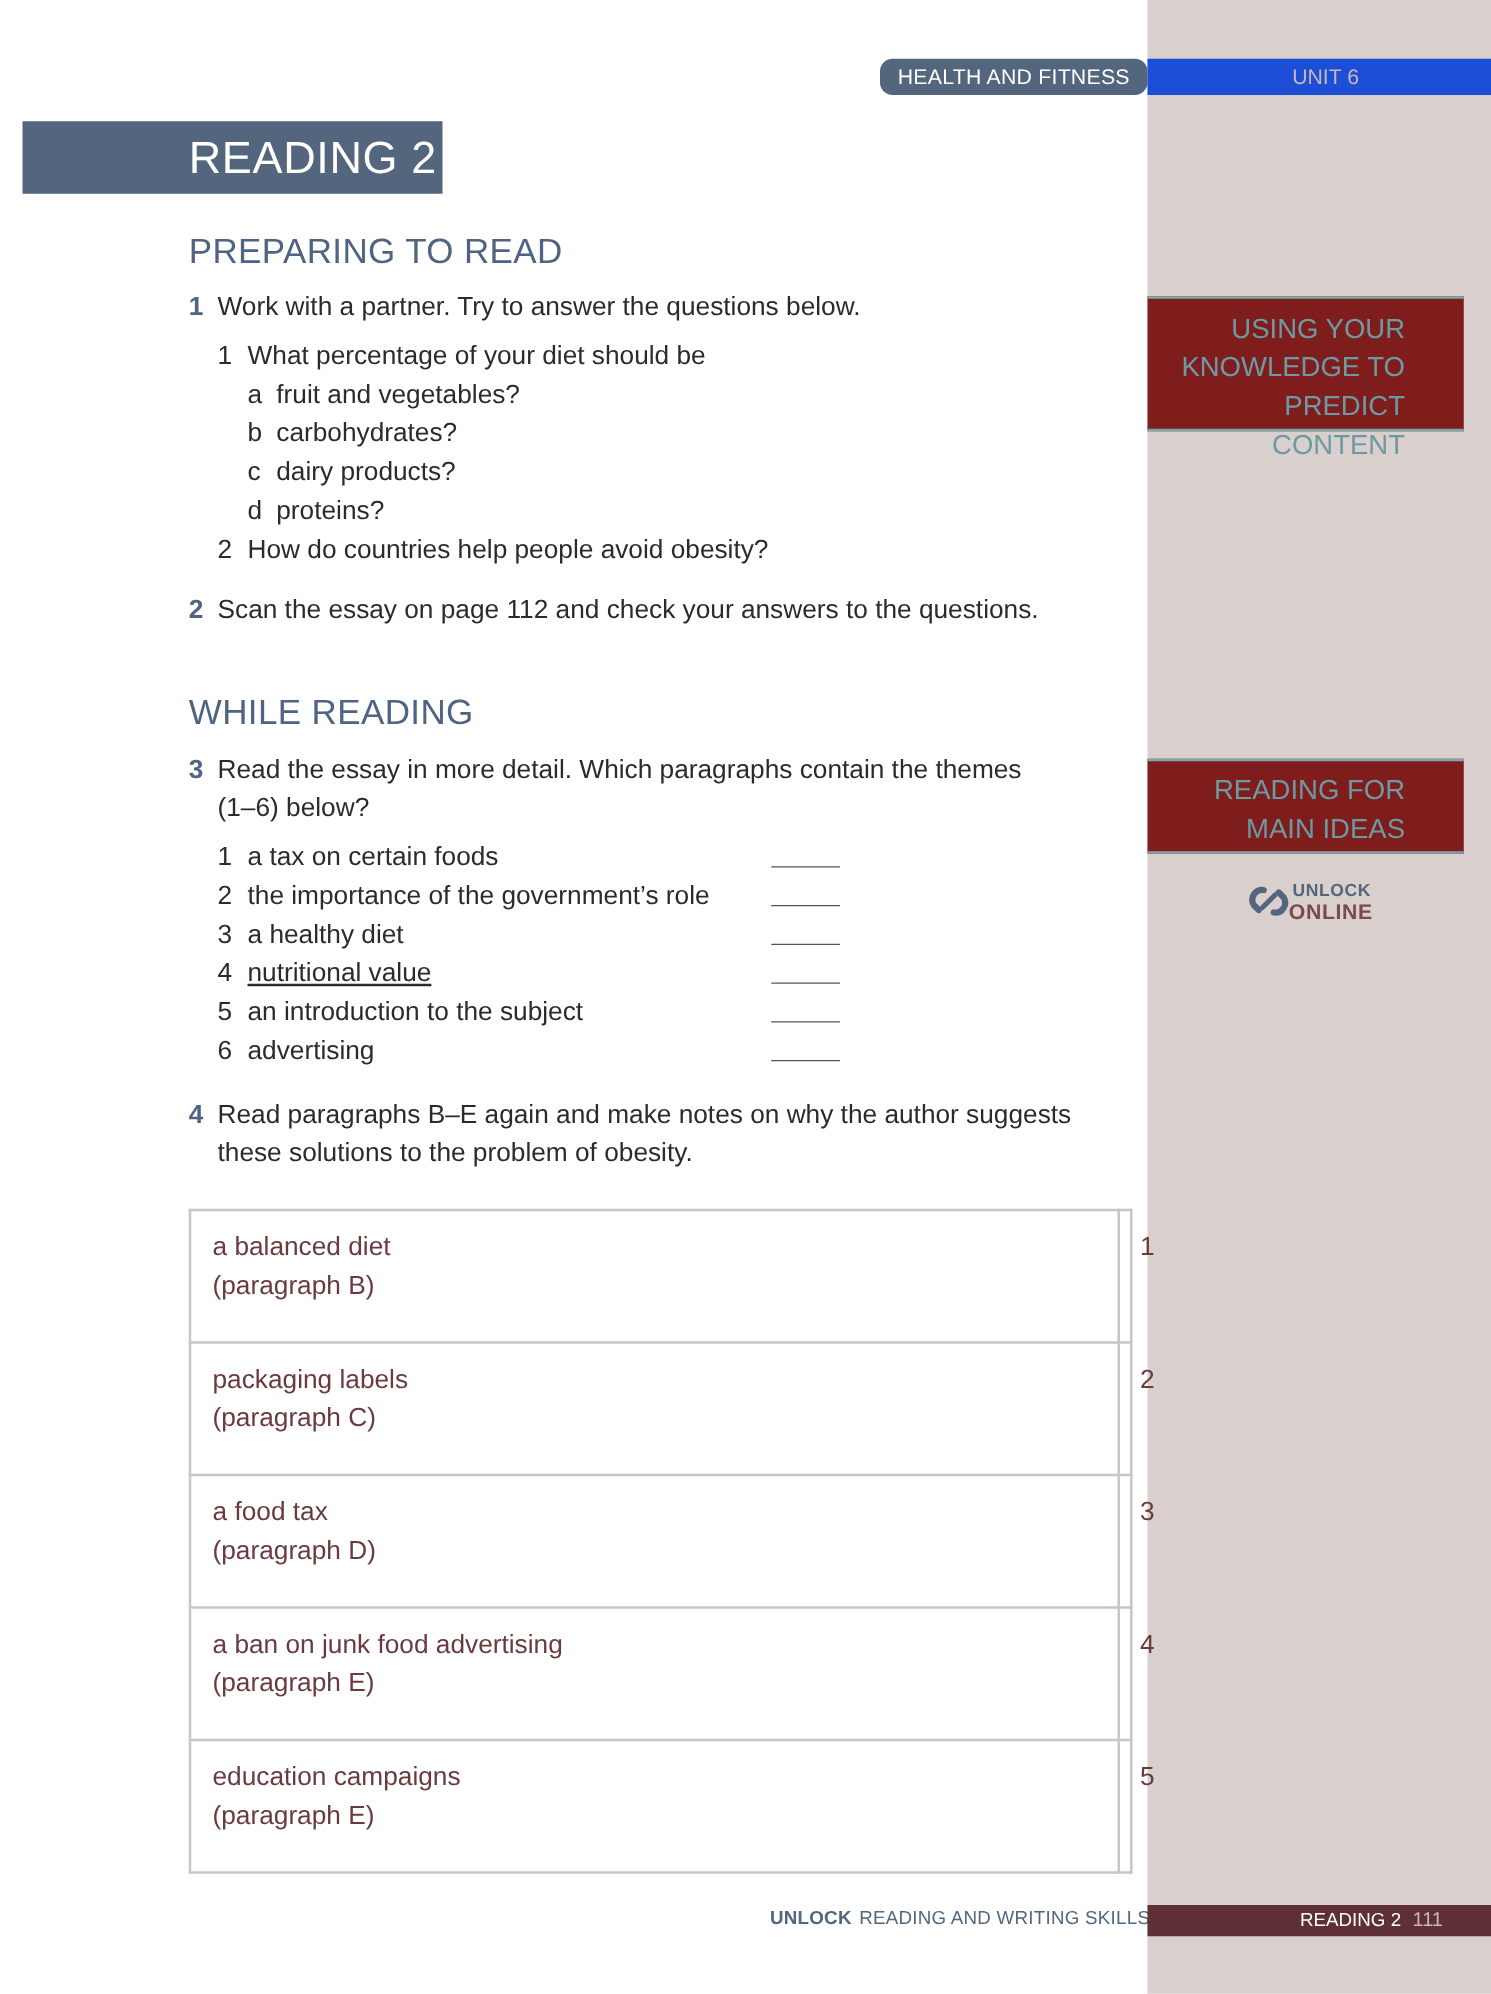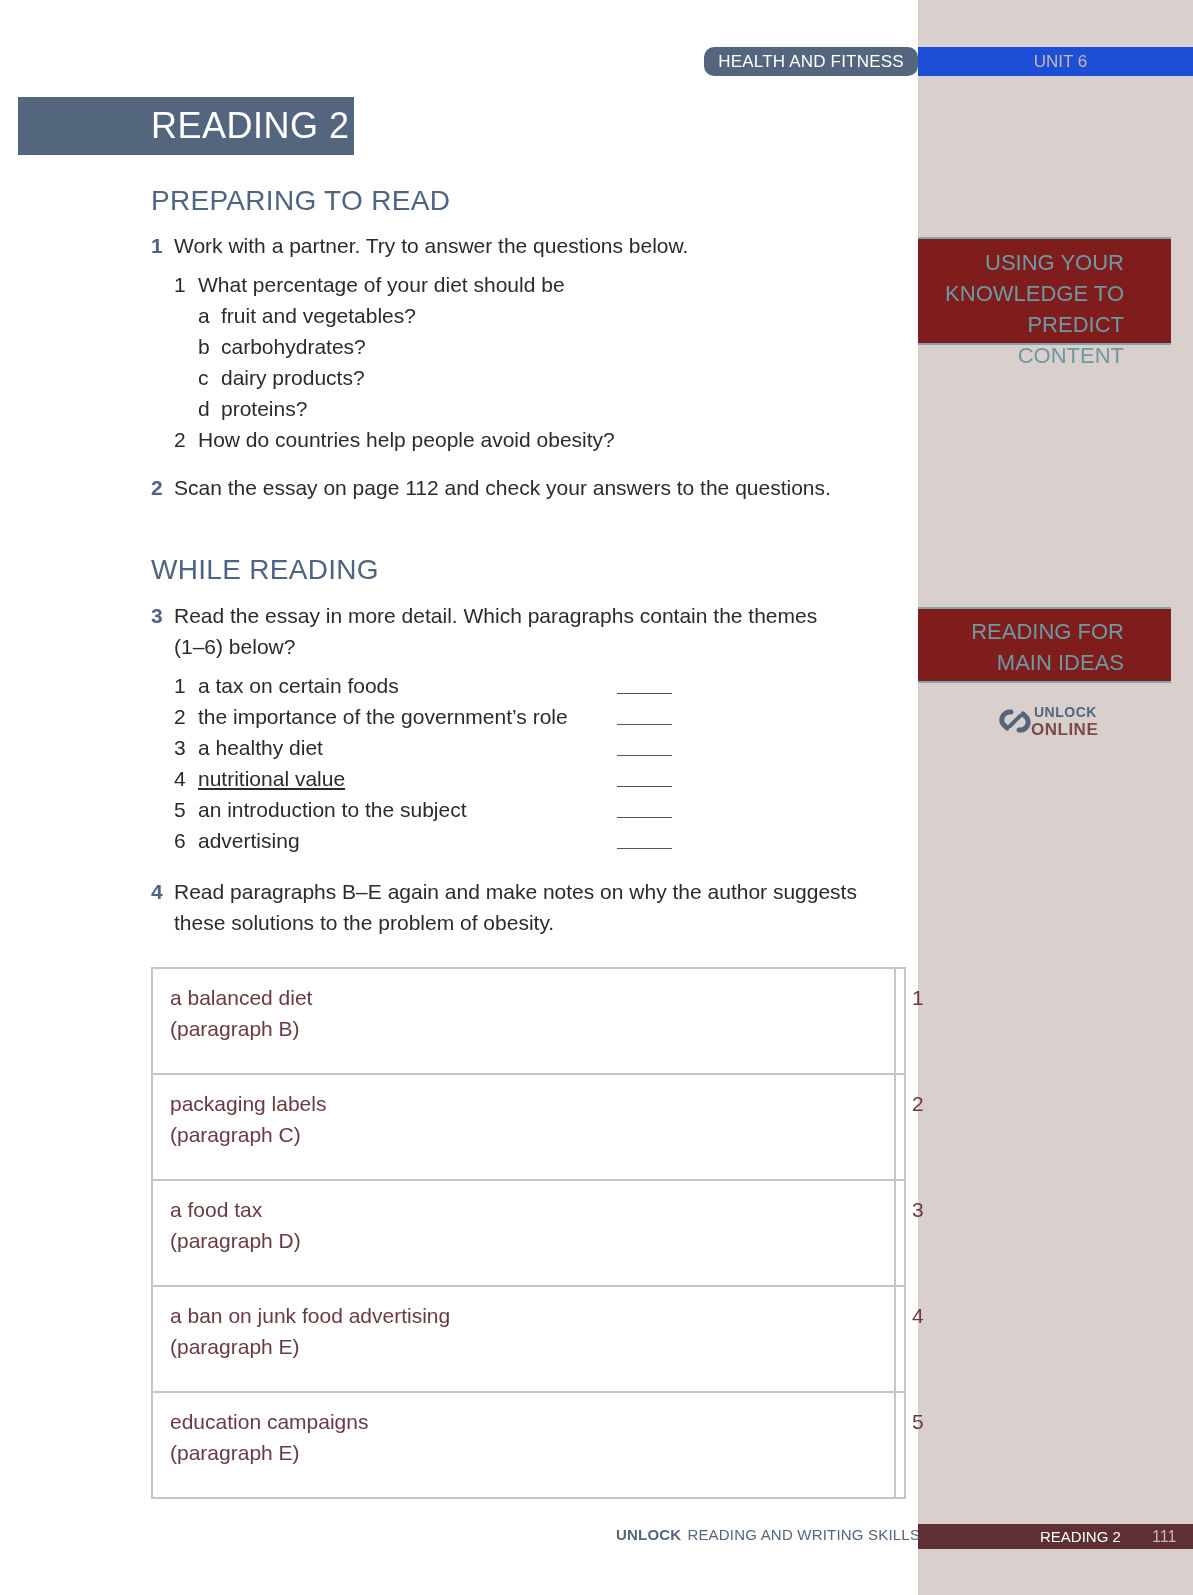--- a/index.html
+++ b/index.html
@@ -87,21 +87,21 @@
   .reason .l2 { top:75px; }
   .footer-left {
     position:absolute; left:616px; top:1526px; font-size:15px; color:#53667e; letter-spacing:0.2px;
   }
   .footer-left b { font-weight:bold; margin-right:6px; }
   .footer-right {
     position:absolute; left:918px; top:1524px; width:275px; height:25px;
     background:#5e2f34; color:#fff; font-size:15px; line-height:25px;
   }
   .footer-right .lbl { position:absolute; left:122px; }
-  .footer-right .pg { position:absolute; left:212px; color:#c9b7b5; font-size:16px;margin-left:22px; }
+  .footer-right .pg { position:absolute; left:212px; color:#c9b7b5; font-size:16px; }
 </style>
 </head>
 <body>
 
 <div class="side-col"></div>
 
 <div class="top-band-left">HEALTH AND FITNESS</div>
 <div class="top-band-right">UNIT 6</div>
 
 <div class="reading-title">READING 2</div>

